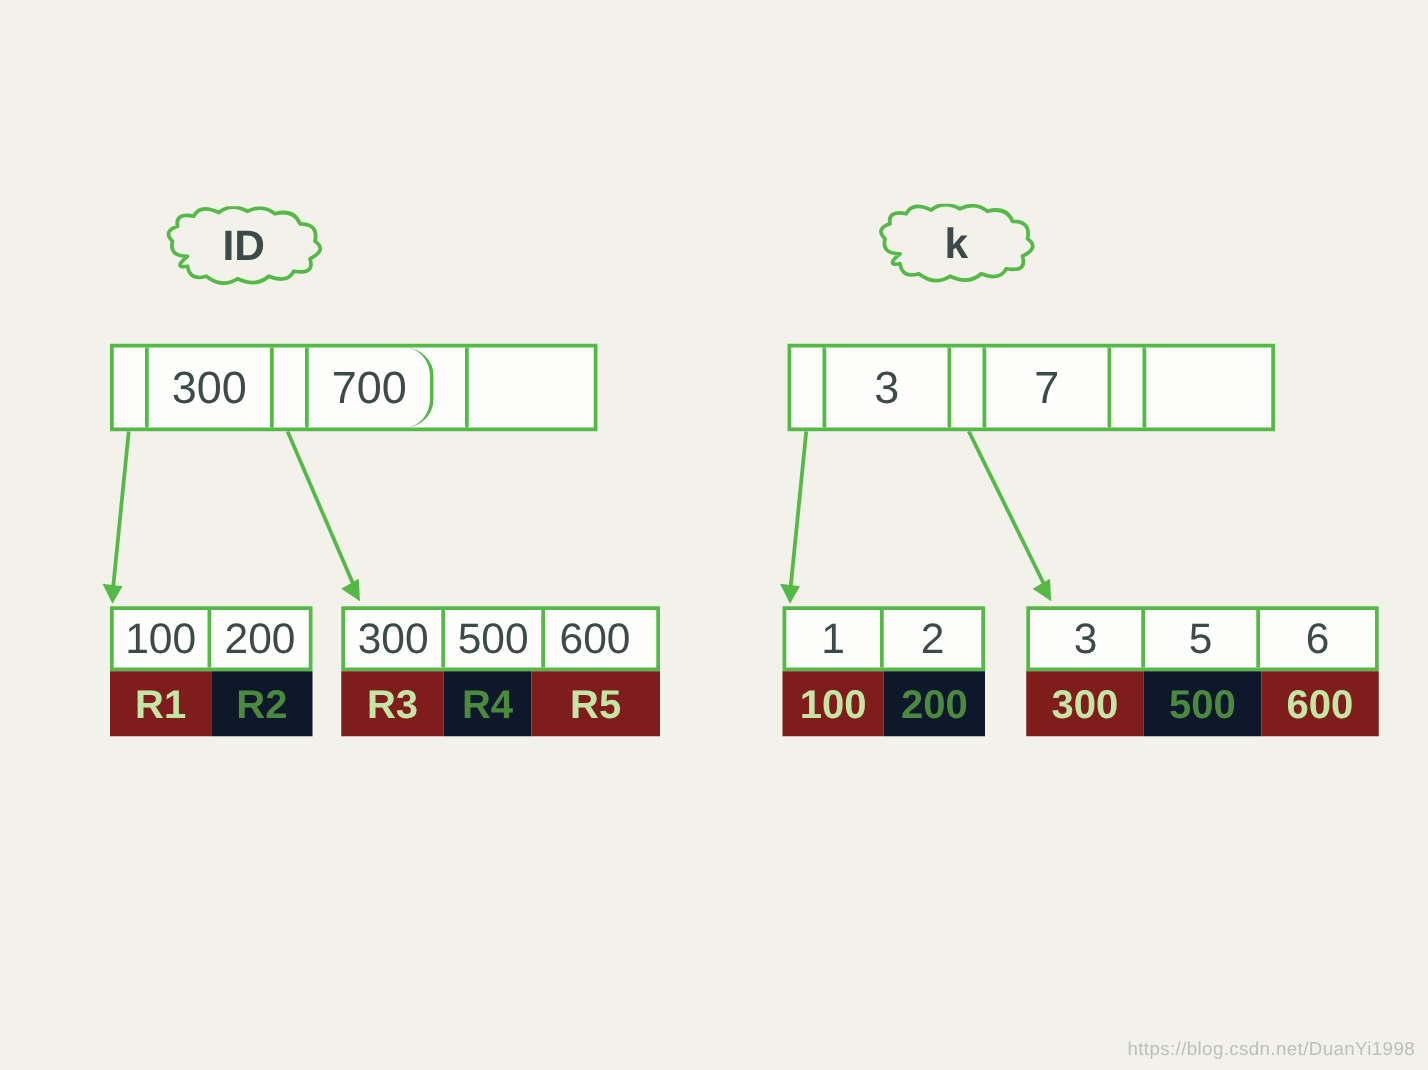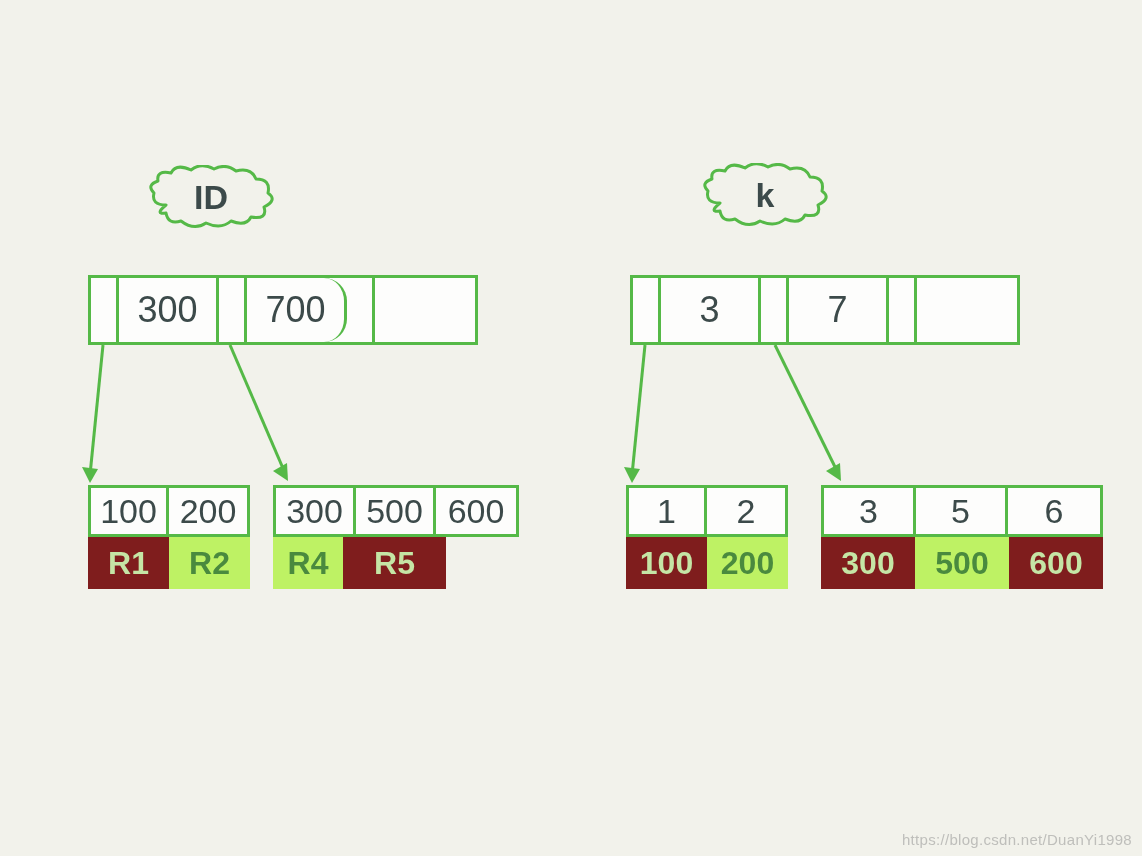--- a/index.html
+++ b/index.html
@@ -72,39 +72,39 @@
   }
   .leaf-recs .rec {
     display: flex;
     align-items: center;
     justify-content: center;
     font-size: 32px;
     height: 52px;
     font-weight: 600;
   }
   .rec.dark { background: #7f1d1d; color: #c5e5a5; }
-  .rec.light { background: #bef264; color: #4a8a3e; text-align: right; }
+  .rec.light { background: #0f172a; color: #4a8a3e; text-align: right; }
   .arrow {
     position: absolute;
     pointer-events: none;
   }
   .watermark {
     position: absolute;
     right: 10px;
     bottom: 8px;
     color: rgba(140,140,140,0.5);
     font-family: Arial, sans-serif;
     font-size: 15px;
     letter-spacing: 0.3px;
   }
 </style>
 </head>
 <body>
 
-<div class="cloud" style="left:146px; top:165px;">
+<div class="cloud" style="left:130px; top:165px;">
   <svg width="130" height="65" viewBox="0 0 130 65">
     <path d="M20 40 Q5 40 8 28 Q0 20 12 16 Q10 5 25 8 Q30 -2 45 5 Q55 -3 68 4 Q80 -2 90 6 Q105 2 110 14 Q125 14 122 28 Q132 35 118 42 Q122 55 105 52 Q100 62 85 56 Q75 65 60 58 Q48 66 35 56 Q22 60 20 48 Q8 50 20 40 Z" fill="none" stroke="#55b947" stroke-width="3" stroke-linejoin="round"></path>
   </svg>
   <span class="cloud-label">ID</span>
 </div>
 
 <div class="node" style="left:88px; top:275px; height:70px;">
   <div class="ptr"></div>
   <div class="key" style="width:100px;">300</div>
   <div class="ptr"></div>
@@ -133,20 +133,21 @@
   </div>
 </div>
 
 <div class="leaf" style="left:245px; top:485px;">
   <div class="leaf-keys" style="height:52px;">
     <div class="lk" style="width:80px;">300</div>
     <div class="lk" style="width:80px;">500</div>
     <div class="lk" style="width:80px;">600</div>
   </div>
   <div class="leaf-recs">
+    <div class="rec dark" style="width:82px;">R3</div>
     <div class="rec light" style="width:70px;">R4</div>
     <div class="rec dark" style="width:103px;">R5</div>
   </div>
 </div>
 
 <div class="cloud" style="left:700px; top:163px;">
   <svg width="130" height="65" viewBox="0 0 130 65">
     <path d="M20 40 Q5 40 8 28 Q0 20 12 16 Q10 5 25 8 Q30 -2 45 5 Q55 -3 68 4 Q80 -2 90 6 Q105 2 110 14 Q125 14 122 28 Q132 35 118 42 Q122 55 105 52 Q100 62 85 56 Q75 65 60 58 Q48 66 35 56 Q22 60 20 48 Q8 50 20 40 Z" fill="none" stroke="#55b947" stroke-width="3" stroke-linejoin="round"></path>
   </svg>
   <span class="cloud-label">k</span>

